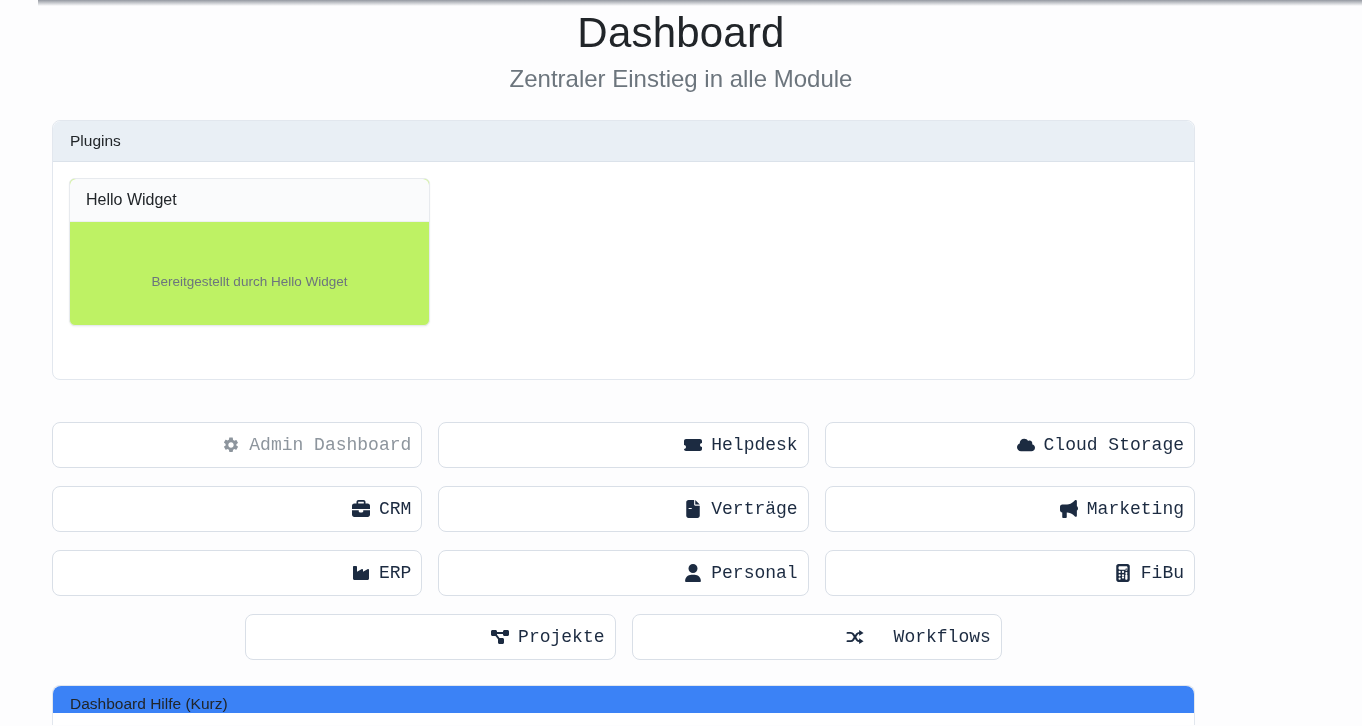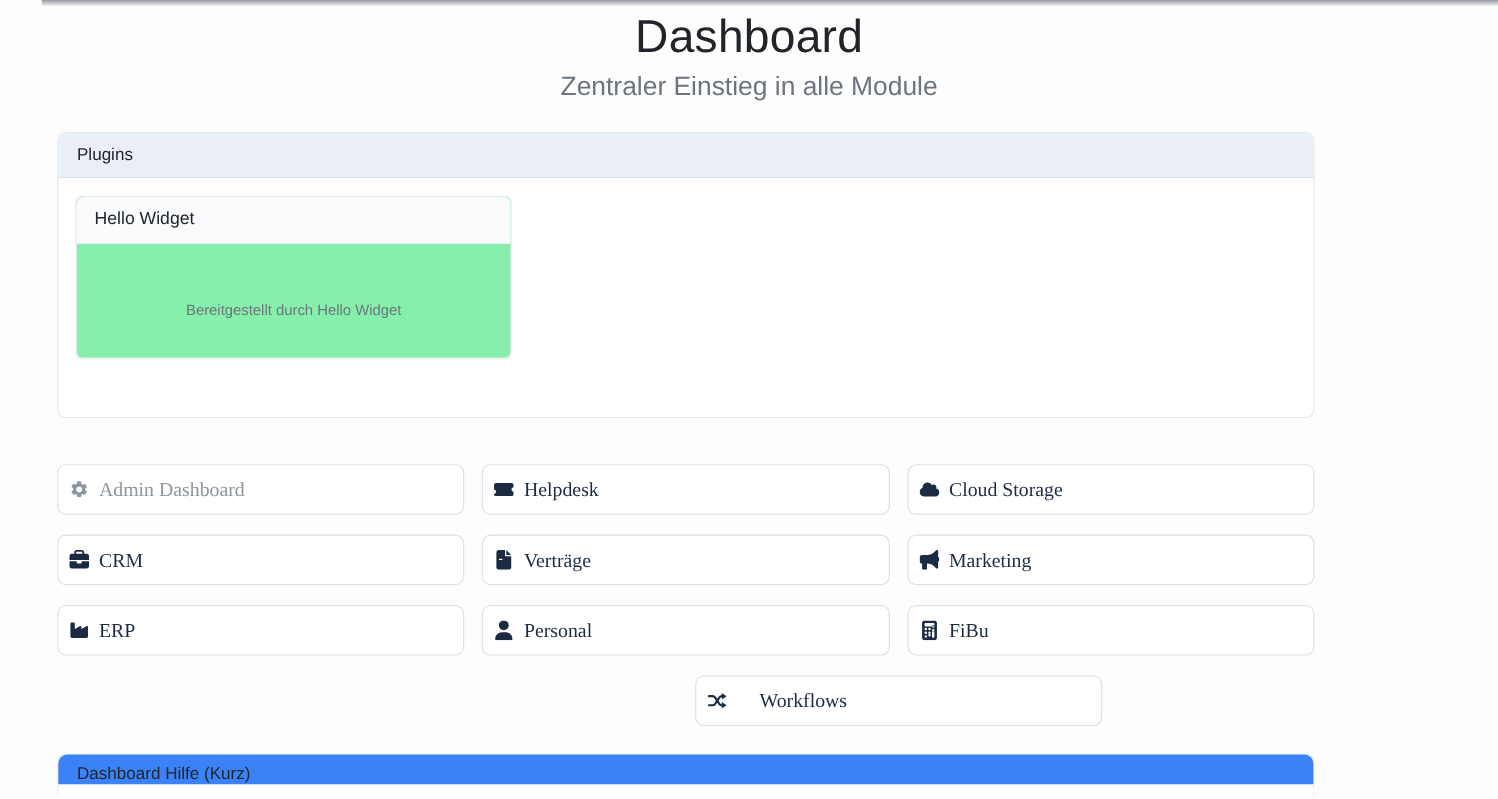--- a/index.html
+++ b/index.html
@@ -42,22 +42,22 @@
   .card-header {
     background:#e9eff5;
     border-bottom:1px solid #dbe2ea;
     border-radius:8px 8px 0 0;
     padding:11px 17px;
     font-size:15.5px; color:#212529;
   }
   .plugins-body { padding:16px 16px 31px 16px; min-height:217px; }
 
   .widget-card {
-    width:396px;
-    background:#86efac;
+    width:361px;
+    background:#bef264;
     border:1px solid #e7eaee;
     border-radius:6px;
     box-shadow:0 1px 2px rgba(20,30,40,0.05);
   }
   .widget-header {
     background:#fafbfc;
     border-bottom:1px solid #edf0f2;
     border-radius:6px 6px 0 0;
     padding:12px 16px;
     font-size:16px; color:#212529;
@@ -69,25 +69,25 @@
   
   .module-grid {
     margin-top:42px;
     display:grid;
     grid-template-columns:repeat(6, 1fr);
     column-gap:16px; row-gap:18px;
   }
   .mod-btn {
     grid-column:span 2;
     height:46px;
-    display:flex; align-items:center; justify-content:flex-start; gap:9px;
+    display:flex; align-items:center; justify-content:flex-end; gap:9px;
     background:#fff;
     border:1px solid #d9dfe7;
     border-radius:8px;
-    font-family:Liberation Serif, serif;
+    font-family:Liberation Mono, monospace;
     font-size:18px;
     color:#1c2b41;
     cursor:pointer;
     padding:0 10px;
   }
   .mod-btn .icon { display:inline-flex; }
   .mod-btn svg { width:18px; height:18px; }
   .mod-btn.muted { color:#8d959d; }
   .mod-btn.col-2 { grid-column:2 / span 2; }
   .mod-btn.col-4 { grid-column:4 / span 2;gap:30px; }
@@ -206,20 +206,28 @@
 
       <button class="mod-btn">
         <span class="icon">
           <svg viewBox="0 0 384 512" fill="currentColor">
               <path d="M64 0C28.7 0 0 28.7 0 64V448c0 35.3 28.7 64 64 64H320c35.3 0 64-28.7 64-64V64c0-35.3-28.7-64-64-64H64zM96 64H288c17.7 0 32 14.3 32 32v32c0 17.7-14.3 32-32 32H96c-17.7 0-32-14.3-32-32V96c0-17.7 14.3-32 32-32zm32 160a32 32 0 1 1 -64 0 32 32 0 1 1 64 0zM96 352a32 32 0 1 1 0-64 32 32 0 1 1 0 64zM64 416a32 32 0 1 1 64 0 32 32 0 1 1 -64 0zM192 256a32 32 0 1 1 0-64 32 32 0 1 1 0 64zm32 64a32 32 0 1 1 -64 0 32 32 0 1 1 64 0zm-32 96a32 32 0 1 1 0-64 32 32 0 1 1 0 64zm96-224a32 32 0 1 1 0-64 32 32 0 1 1 0 64zm32 64a32 32 0 1 1 -64 0 32 32 0 1 1 64 0zm-32 192c-17.7 0-32-14.3-32-32V320c0-17.7 14.3-32 32-32s32 14.3 32 32v96c0 17.7-14.3 32-32 32z"></path>
             </svg>
         </span>
         <span>FiBu</span>
       </button>
 
+      <button class="mod-btn col-2">
+        <span class="icon">
+          <svg viewBox="0 0 576 512" fill="currentColor">
+              <path d="M0 80C0 53.5 21.5 32 48 32h96c26.5 0 48 21.5 48 48V96H384V80c0-26.5 21.5-48 48-48h96c26.5 0 48 21.5 48 48v96c0 26.5-21.5 48-48 48H432c-26.5 0-48-21.5-48-48V160H192v16c0 1.7-.1 3.4-.3 5L272 288h96c26.5 0 48 21.5 48 48v96c0 26.5-21.5 48-48 48H272c-26.5 0-48-21.5-48-48V336c0-1.7 .1-3.4 .3-5L144 224H48c-26.5 0-48-21.5-48-48V80z"></path>
+            </svg>
+        </span>
+        <span>Projekte</span>
+      </button>
 
       <button class="mod-btn col-4">
         <span class="icon">
           <svg viewBox="0 0 24 24">
               <path fill="none" stroke="currentColor" stroke-width="2.6" stroke-linecap="round" d="M2 6.5h4.2c1.3 0 2.5.6 3.3 1.7l5 7.6c.8 1.1 2 1.7 3.3 1.7H20"></path>
               <path fill="none" stroke="currentColor" stroke-width="2.6" stroke-linecap="round" d="M2 17.5h4.2c1.3 0 2.5-.6 3.3-1.7l5-7.6c.8-1.1 2-1.7 3.3-1.7H20"></path>
               <path fill="currentColor" d="M17.5 2.6L23.4 6.5l-5.9 3.9z"></path>
               <path fill="currentColor" d="M17.5 13.6l5.9 3.9-5.9 3.9z"></path>
             </svg>
         </span>

